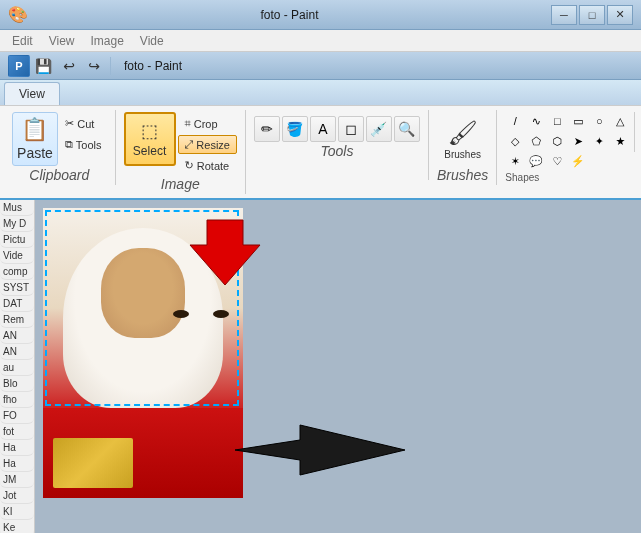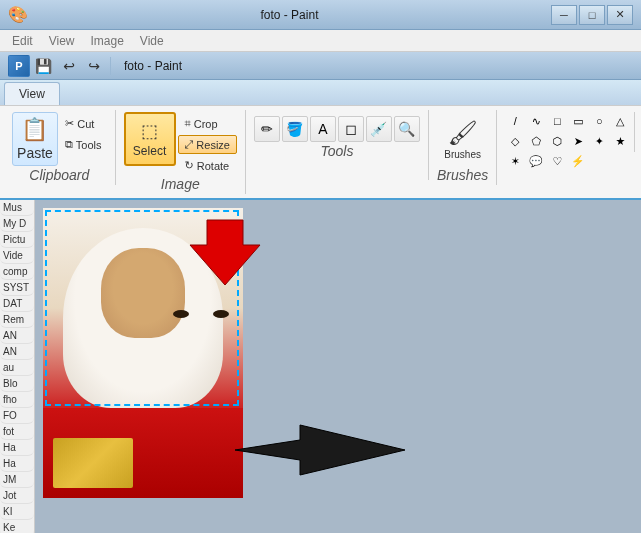--- a/index.html
+++ b/index.html
@@ -563,20 +563,21 @@
             <button class="shape-btn">✦</button>
             <button class="shape-btn">★</button>
           </div>
           <div class="shapes-row">
             <button class="shape-btn">✶</button>
             <button class="shape-btn">💬</button>
             <button class="shape-btn">♡</button>
             <button class="shape-btn">⚡</button>
           </div>
         </div>
+        <div style="font-size:10px;color:#555;margin-top:2px;">Shapes</div>
       </div>
       <div class="shapes-right">
         <button class="shapes-right-btn">
           <span>◻</span>
 
         </button>
         <button class="shapes-right-btn">
           <span>◼</span>
 
         </button>

